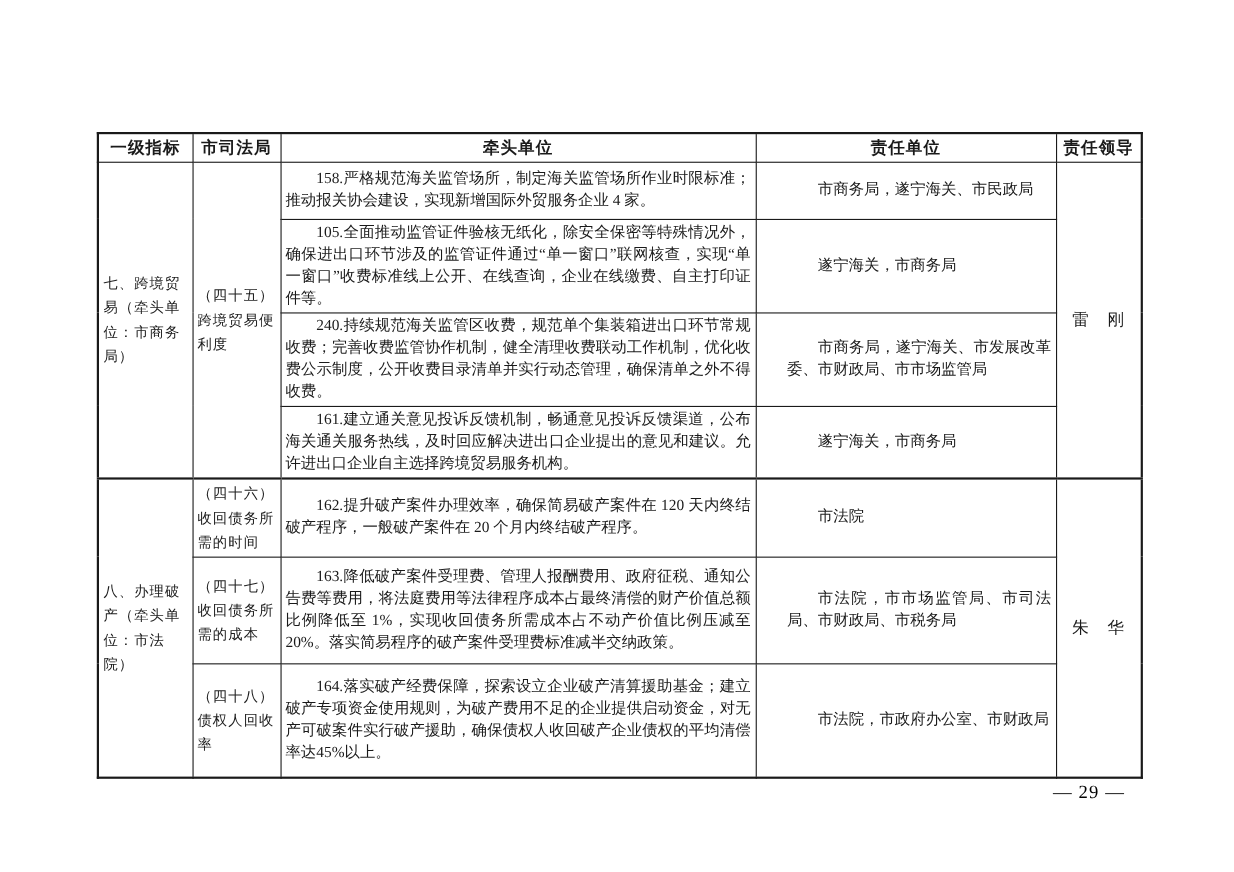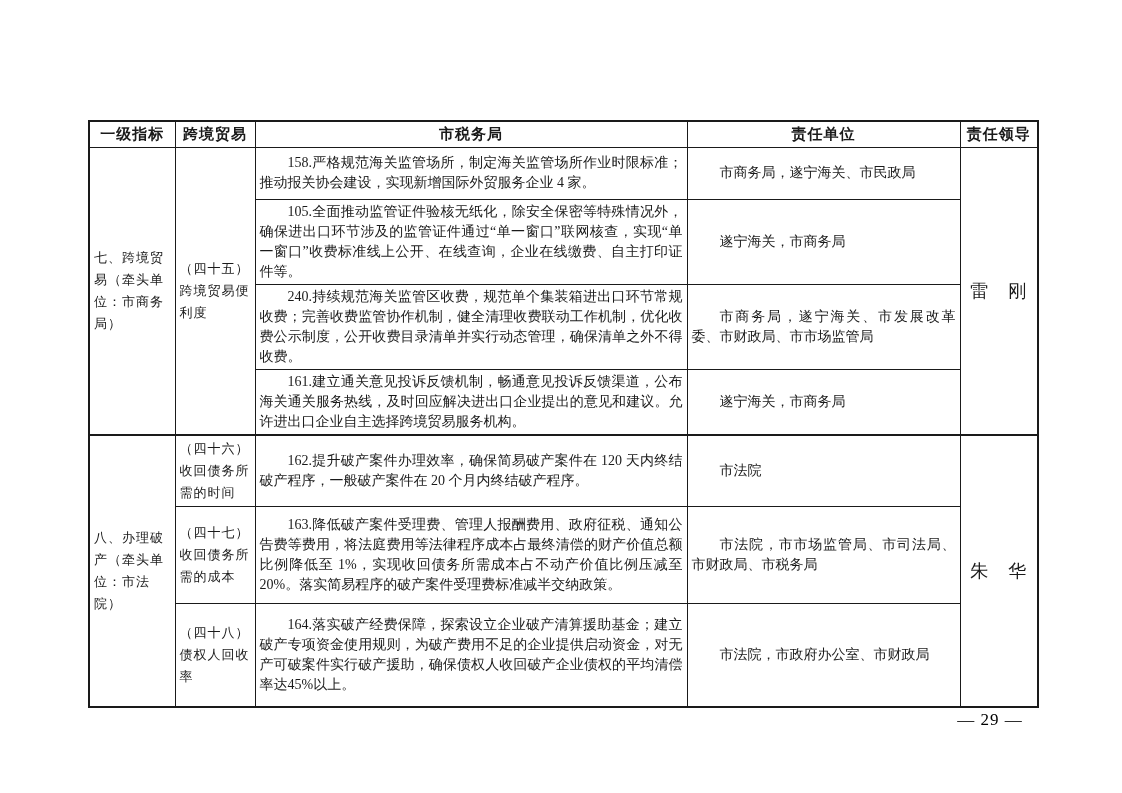--- a/index.html
+++ b/index.html
@@ -26,43 +26,43 @@
   }
   tr.group-start td{border-top:2px solid #1a1a1a;}
   .c1,.c2{
     font-size:13px;line-height:22px;letter-spacing:1px;
     padding:2px 3px;text-align:left;
   }
   .c3 p,.c4 p{
     margin:0;font-size:14px;line-height:20px;
     text-indent:2em;text-align:justify;overflow-wrap:break-word;
   }
-  .c4 p{font-size:14px;}
-  .c5{text-align:center;font-size:18px;letter-spacing:1px;}
+  .c4 p{font-size:14px;margin-left:24px;}
+  .c5{text-align:center;font-size:15px;letter-spacing:1px;}
   .page-number{
     position:absolute;left:940px;top:710px;width:100px;
     font-size:17px;text-align:center;letter-spacing:1px;color:#000000;
   }
 </style>
 </head>
 <body>
 
 <table class="doc-table">
   <colgroup>
     <col style="width:86px">
       <col style="width:80px">
       <col style="width:432px">
       <col style="width:273px">
       <col style="width:78px">
   </colgroup>
   <thead>
     <tr>
       <th>一级指标</th>
-      <th>跨境贸易</th>
-      <th>市税务局</th>
+      <th>市司法局</th>
+      <th>牵头单位</th>
       <th>责任单位</th>
       <th>责任领导</th>
     </tr>
   </thead>
   <tbody>
 
     <tr style="height:52px">
       <td class="c1" rowspan="4">七、跨境贸易（牵头单位：市商务局）</td>
       <td class="c2" rowspan="4">（四十五）跨境贸易便利度</td>
       <td class="c3">

